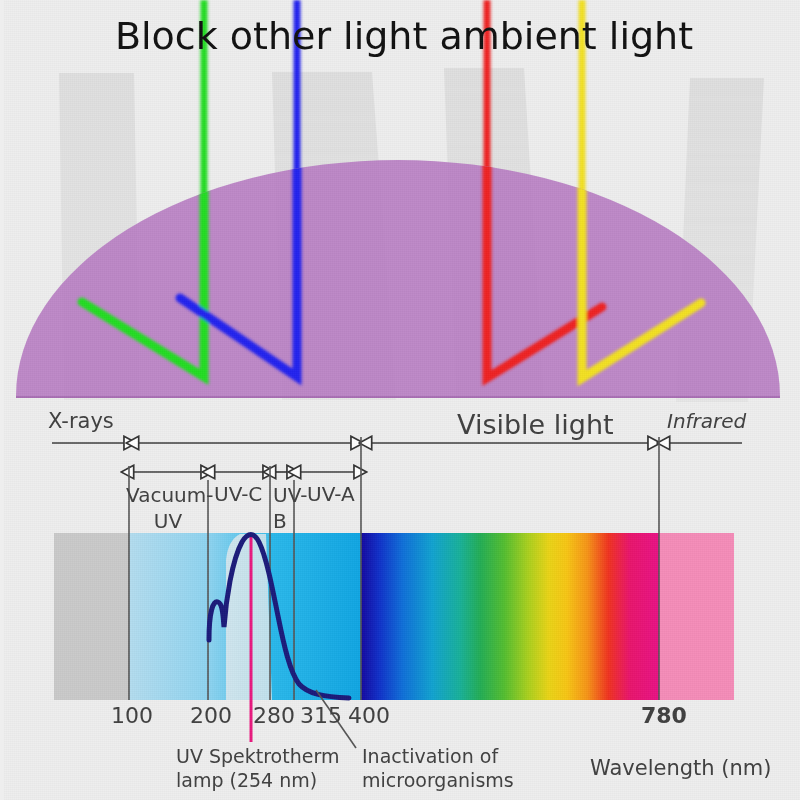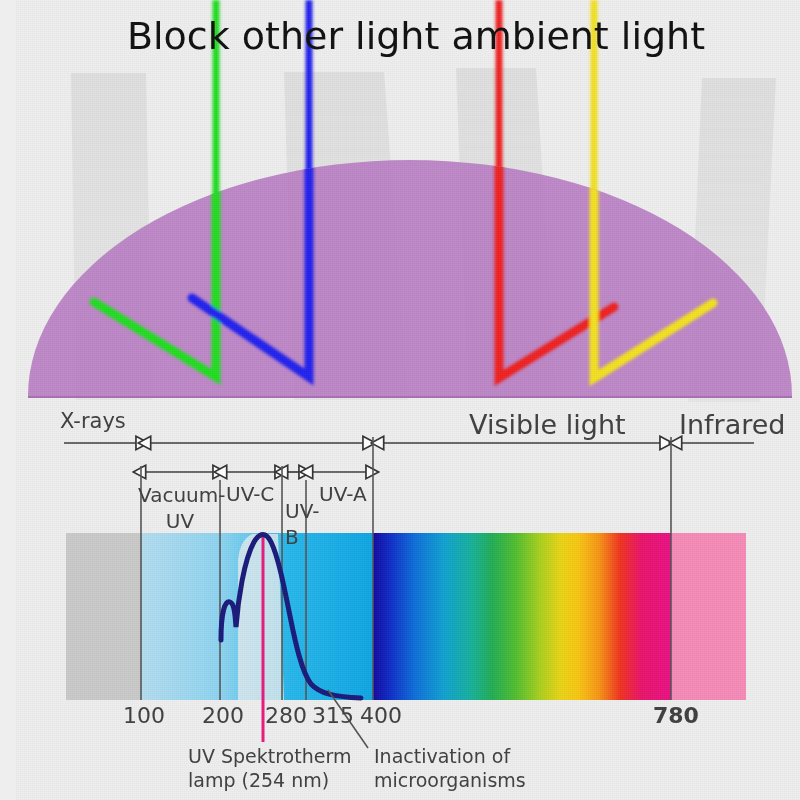--- a/index.html
+++ b/index.html
@@ -2,21 +2,21 @@
 <html><head>
 <meta charset="utf-8">
 <style>
   html,body{margin:0;padding:0;}
   body{
     width:800px;height:800px;overflow:hidden;
     font-family:"Liberation Sans", sans-serif;
     background:#eeeeee;
     position:relative;
   }
-  #stage{position:absolute;left:16px;top:0;width:720px;height:800px;}
+  #stage{position:absolute;left:4px;top:0;width:720px;height:800px;}
   .layer{position:absolute;left:0;top:0;width:800px;height:800px;}
   #title{
     position:absolute;left:0;top:14px;width:800px;
     text-align:center;
     font-size:38px;letter-spacing:0px;color:#111111;
     font-family:"DejaVu Sans", sans-serif;
     font-weight:400;
     white-space:nowrap;
   }
   .noise{
@@ -175,38 +175,39 @@
 
     <line x1="352" y1="748" x2="312" y2="690" stroke="#555555" stroke-width="1.6"></line>
   </svg>
 
   <div class="layer">
 
     <div id="title">Block other light ambient light</div>
 
     <div class="lbl" style="left:44px;top:409px;font-size:21px;">X-rays</div>
     <div class="lbl" style="left:453px;top:409px;font-size:27px;">Visible light</div>
-    <div class="lbl" style="left:663px;top:409px;font-size:27px;">Infrared</div>
+    <div class="lbl" style="left:663px;top:409px;font-size:20px;font-style:italic;">Infrared</div>
 
     <div class="lbl" style="left:122px;top:482px;font-size:20px;line-height:26px;text-align:center;width:84px;white-space:pre;">Vacuum-
 UV</div>
     <div class="lbl" style="left:210px;top:482px;font-size:20px;">UV-C</div>
-    <div class="lbl" style="left:269px;top:482px;font-size:20px;line-height:26px;white-space:pre;margin-top:16px;">UV-
+    <div class="lbl" style="left:269px;top:482px;font-size:20px;line-height:26px;white-space:pre;">UV-
 B</div>
     <div class="lbl" style="left:303px;top:482px;font-size:20px;">UV-A</div>
 
     <div class="lbl" style="left:107px;top:703px;font-size:22px;">100</div>
     <div class="lbl" style="left:186px;top:703px;font-size:22px;">200</div>
     <div class="lbl" style="left:249px;top:703px;font-size:22px;">280</div>
     <div class="lbl" style="left:296px;top:703px;font-size:22px;">315</div>
     <div class="lbl" style="left:344px;top:703px;font-size:22px;">400</div>
     <div class="lbl" style="left:637px;top:703px;font-size:22px;font-weight:bold;">780</div>
 
     <div class="lbl" style="left:172px;top:745px;font-size:19px;">UV Spektrotherm</div>
     <div class="lbl" style="left:172px;top:769px;font-size:19px;">lamp (254 nm)</div>
 
     <div class="lbl" style="left:358px;top:745px;font-size:19px;">Inactivation of</div>
     <div class="lbl" style="left:358px;top:769px;font-size:19px;">microorganisms</div>
 
+    <div class="lbl" style="left:586px;top:756px;font-size:21px;">Wavelength (nm)</div>
   </div>
 
   <div class="noise"></div>
 </div>
 
 </body></html>

